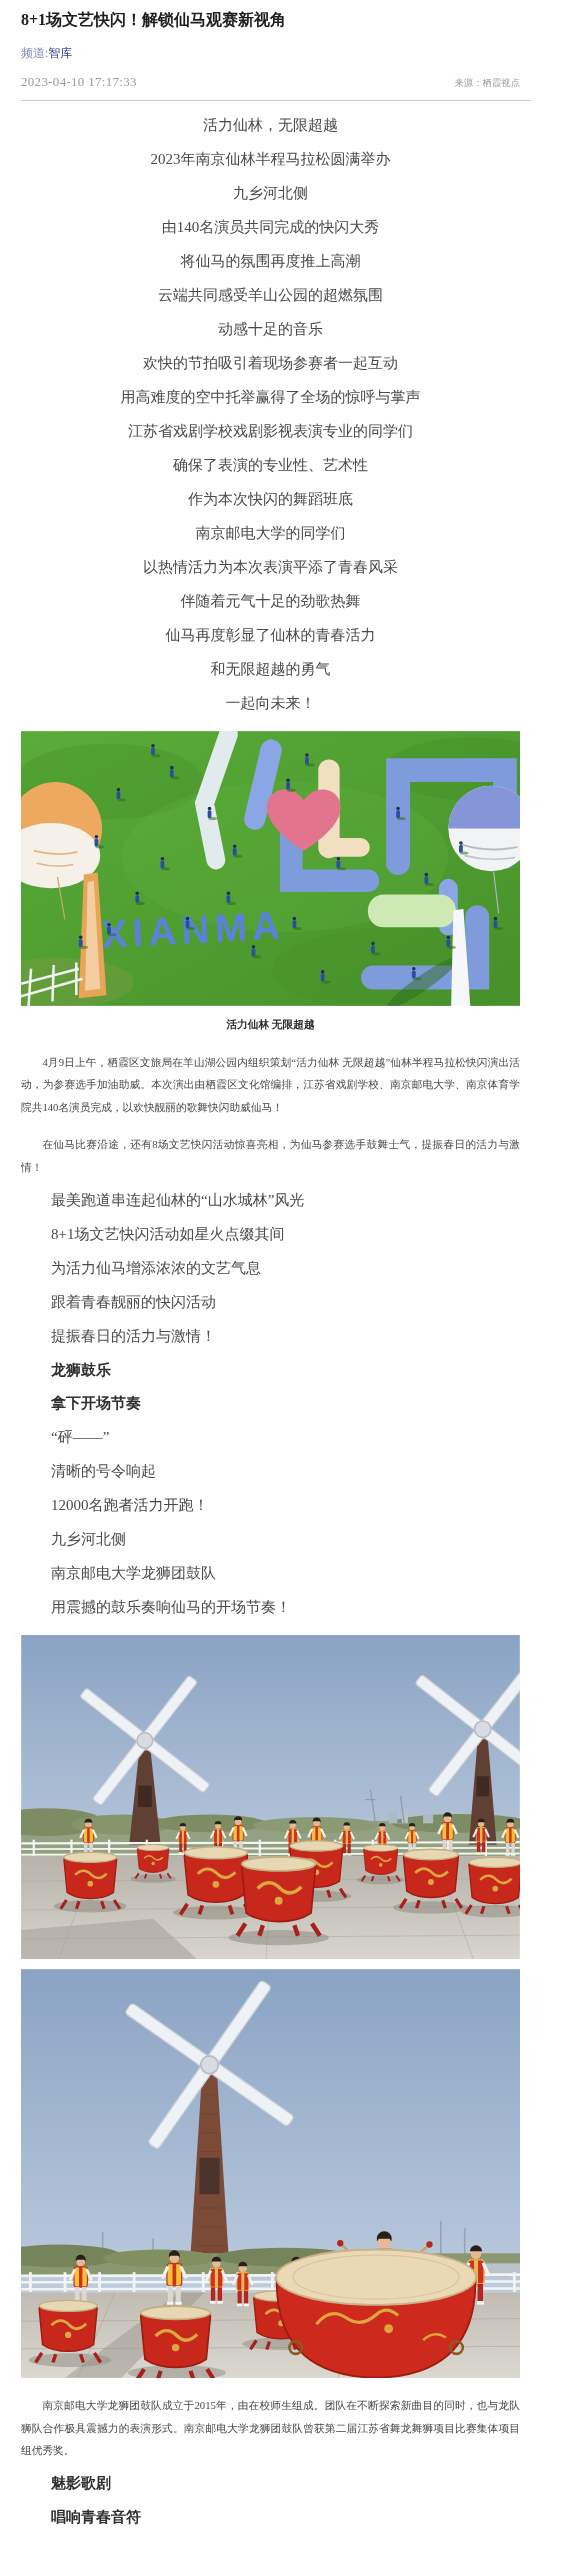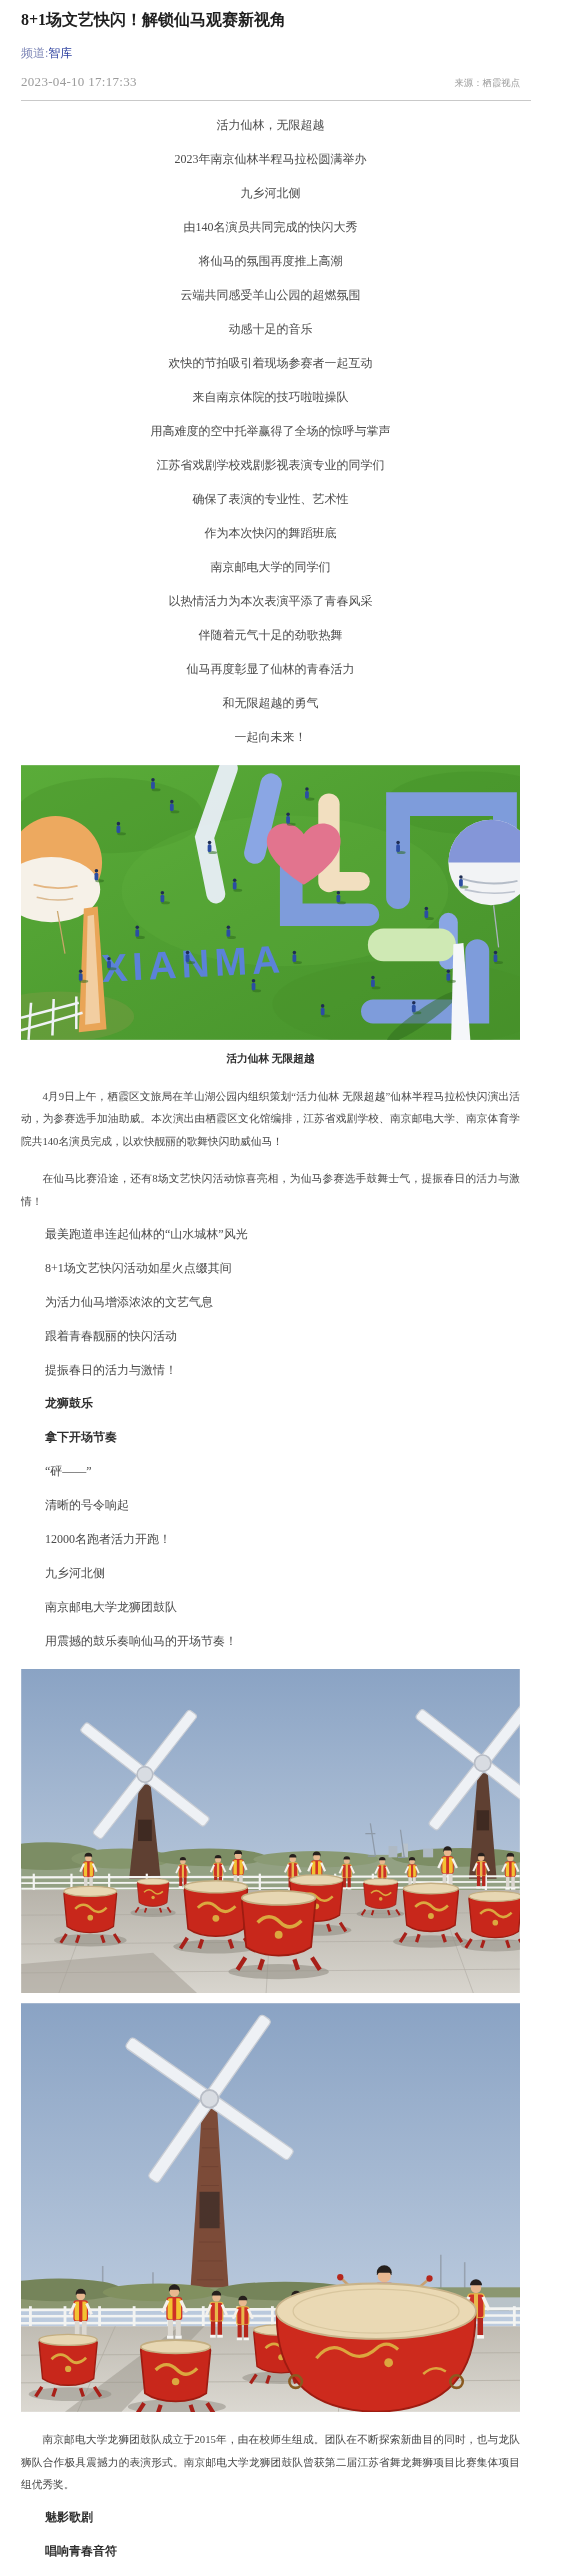--- a/index.html
+++ b/index.html
@@ -7,21 +7,21 @@
   .page{width:499px;margin:0 55px 0 21px;}
   .title{font-size:16px;line-height:21.4px;font-weight:700;color:#1e1e1e;margin:8.8px 0 0 0;}
   .channel-row{margin-top:16.3px;font-size:12px;line-height:12px;}
   .channel-label{color:#8089b8;}
   .channel-link{color:#2b3f9e;text-decoration:none;cursor:pointer;}
   .meta-row{margin-top:15px;display:flex;justify-content:space-between;align-items:baseline;}
   .pub-date{font-size:13px;color:#9b9b9b;letter-spacing:0.3px;}
   .source{font-size:9.4px;color:#9b9b9b;margin-left:40px;}
   .divider{margin-top:10px;height:0.6px;width:510px;background:#c9c9c9;}
   .intro{margin-top:19px;}
-  p.line{font-size:12px;line-height:12.6px;margin:0 0 21.4px 0;color:#4a4a4a;}
+  p.line{font-size:15px;line-height:12.6px;margin:0 0 21.4px 0;color:#4a4a4a;}
   p.center{text-align:center;}
   p.indent{text-indent:2em;text-align:left;}
   p.bold{font-weight:700;color:#2f2f2f;}
   figure{margin:0;padding:0;}
   .photo{display:block;width:499px;background:#eee;}
   .caption{text-align:center;font-weight:700;font-size:10.7px;line-height:13.2px;color:#2f2f2f;margin:12.6px 0 19px 0;}
   p.para{font-size:10.7px;line-height:22.6px;color:#474747;text-align:justify;text-indent:2em;margin:0 0 15px 0;}
   .stanza{margin-top:0;}
   .fig-gap{height:9.4px;}
   .fig-block{margin-bottom:16.3px;}
@@ -47,21 +47,20 @@
 
   <div class="intro">
     <p class="line center">活力仙林，无限超越</p>
     <p class="line center">2023年南京仙林半程马拉松圆满举办</p>
     <p class="line center">九乡河北侧</p>
     <p class="line center">由140名演员共同完成的快闪大秀</p>
     <p class="line center">将仙马的氛围再度推上高潮</p>
     <p class="line center">云端共同感受羊山公园的超燃氛围</p>
     <p class="line center">动感十足的音乐</p>
     <p class="line center">欢快的节拍吸引着现场参赛者一起互动</p>
-    <p class="line center">来自南京体院的技巧啦啦操队</p>
     <p class="line center">用高难度的空中托举赢得了全场的惊呼与掌声</p>
     <p class="line center">江苏省戏剧学校戏剧影视表演专业的同学们</p>
     <p class="line center">确保了表演的专业性、艺术性</p>
     <p class="line center">作为本次快闪的舞蹈班底</p>
     <p class="line center">南京邮电大学的同学们</p>
     <p class="line center">以热情活力为本次表演平添了青春风采</p>
     <p class="line center">伴随着元气十足的劲歌热舞</p>
     <p class="line center">仙马再度彰显了仙林的青春活力</p>
     <p class="line center">和无限超越的勇气</p>
     <p class="line center">一起向未来！</p>

